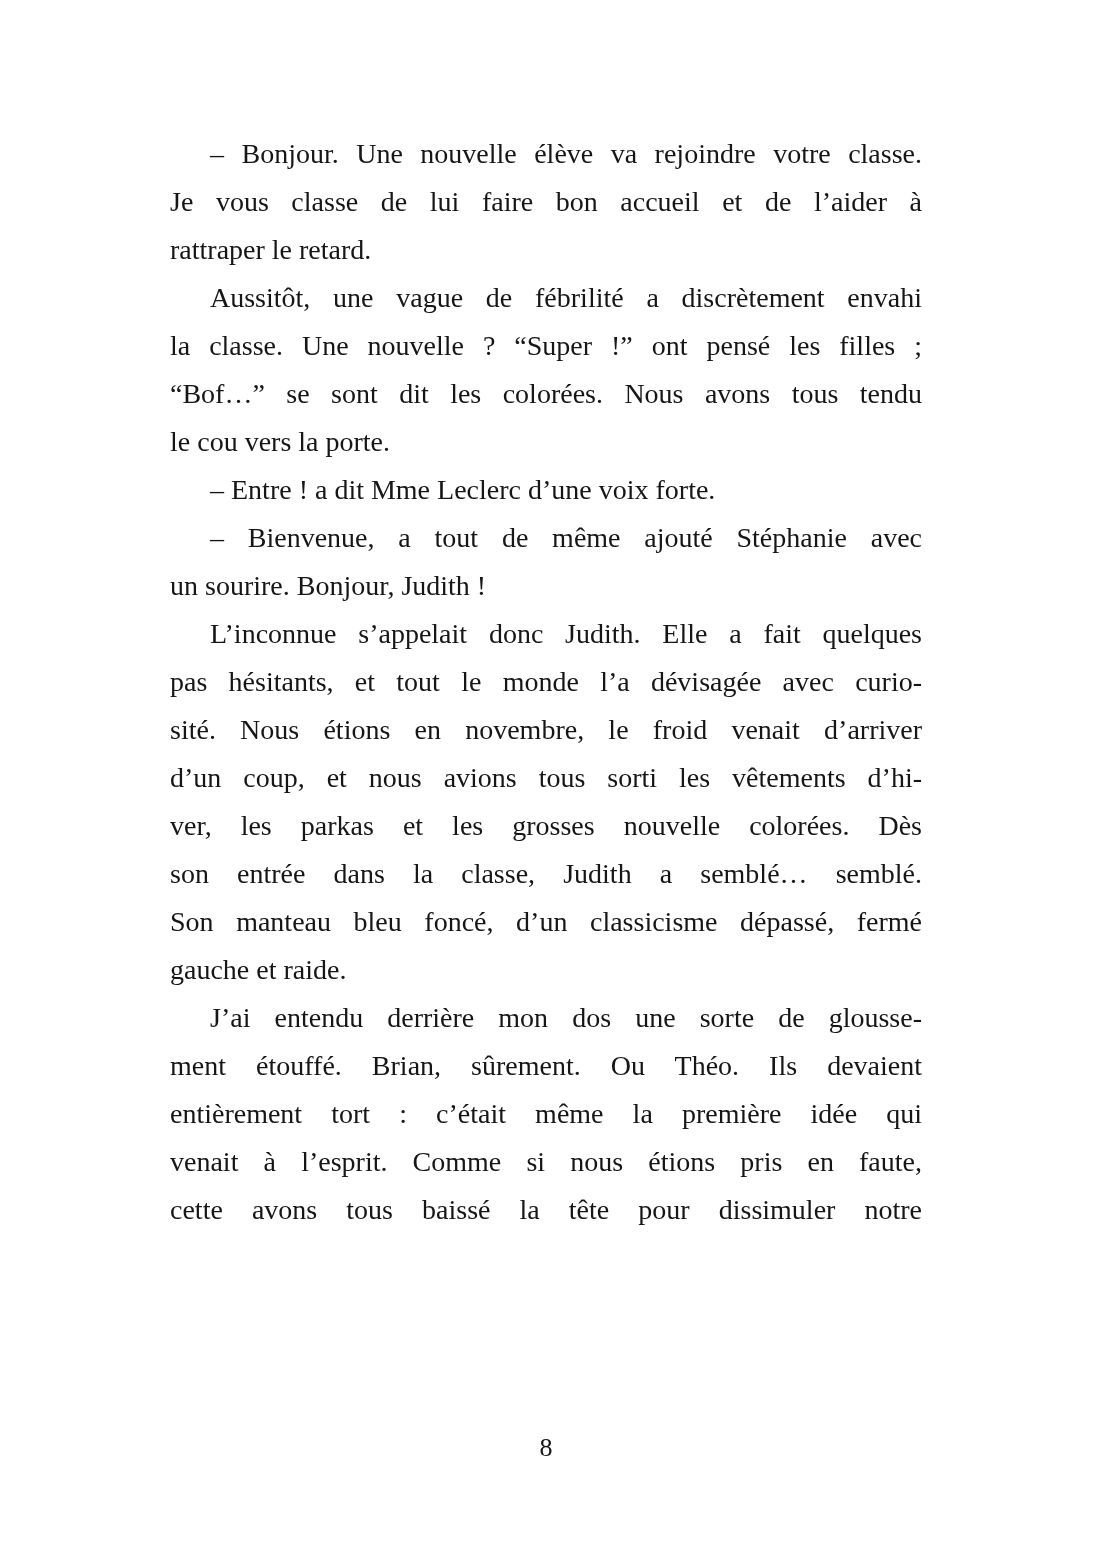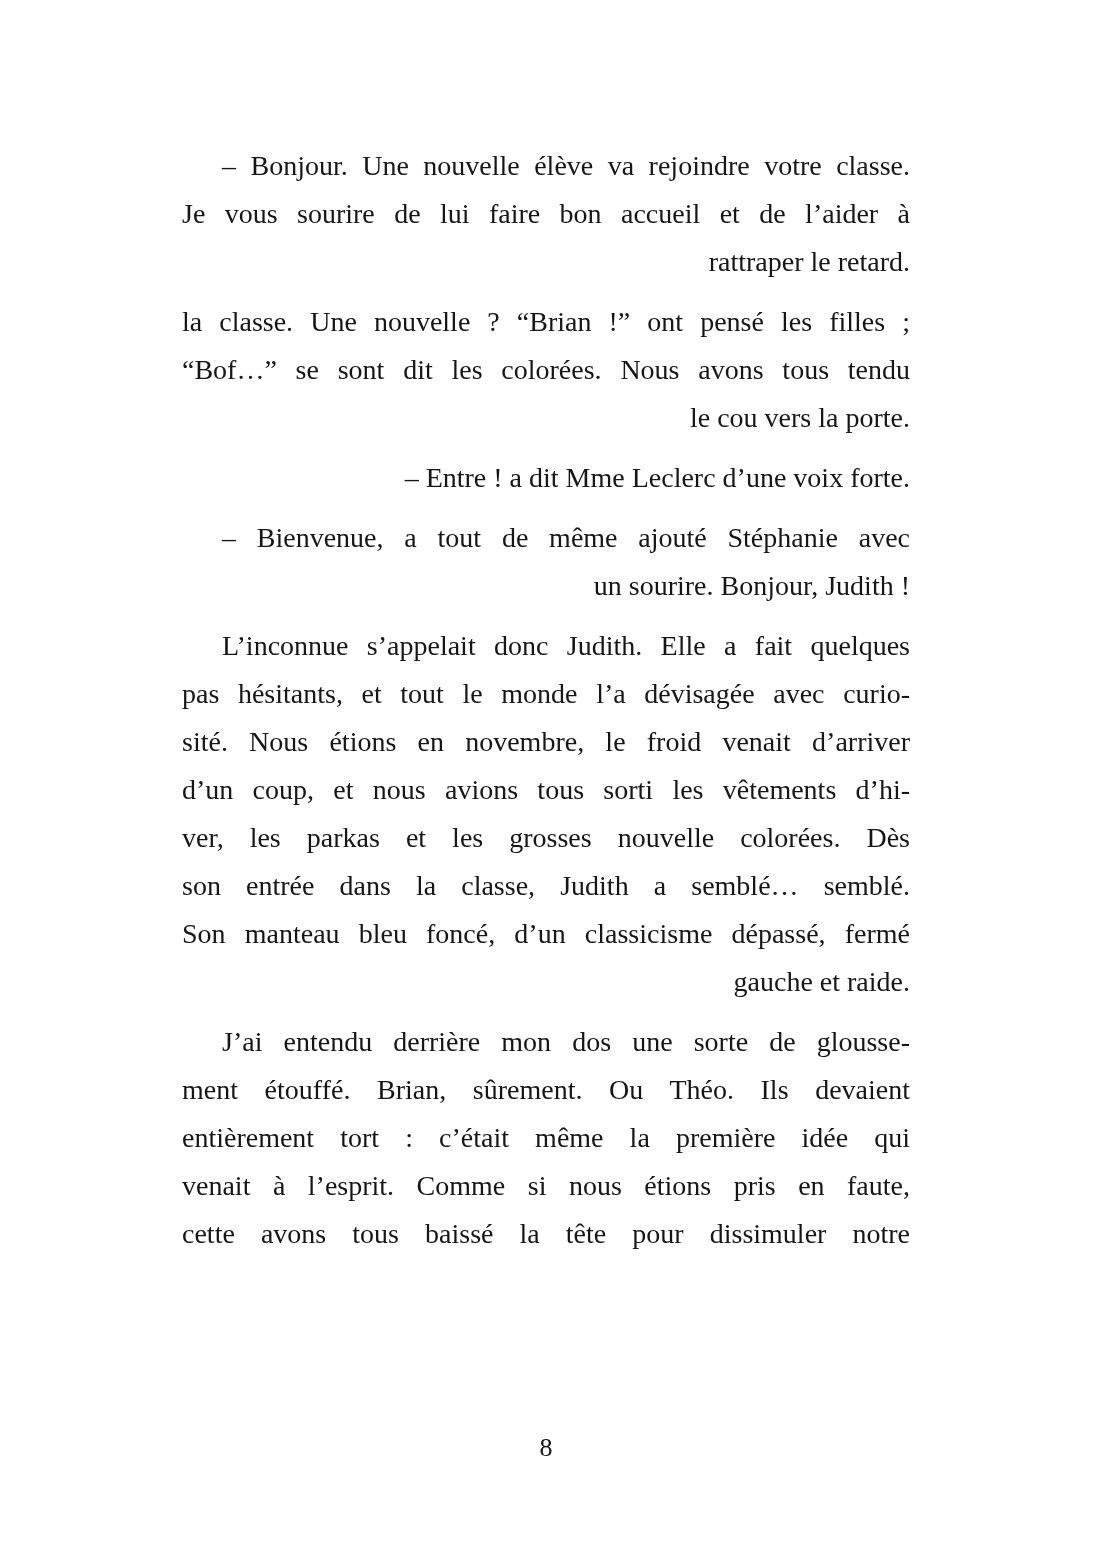--- a/index.html
+++ b/index.html
@@ -23,27 +23,27 @@
   .text-block {
     position: absolute;
     left: 170px;
     top: 130px;
     width: 752px;
     font-size: 28px;
     line-height: 48px;
     color: #161616;
   }
   .paragraph {
-    margin: 12px;
+    margin: 0;
     padding: 0;
   }
   .line {
     height: 48px;
     overflow: hidden;
-    text-align: right;
+    text-align: left;
     white-space: normal;
   }
   .line.just {
     text-align: justify;
     text-align-last: justify;
   }
   .line.first {
     text-indent: 40px;
   }
   .page-number {
@@ -57,25 +57,26 @@
     color: #161616;
   }
 </style>
 </head>
 <body>
 
 <div class="page">
   <div class="text-block" id="text-block">
       <div class="paragraph">
         <div class="line just first">– Bonjour. Une nouvelle élève va rejoindre votre classe.</div>
-        <div class="line just">Je vous sourire de lui faire bon accueil et de l’aider à</div>
+        <div class="line just">Je vous classe de lui faire bon accueil et de l’aider à</div>
         <div class="line">rattraper le retard.</div>
       </div>
       <div class="paragraph">
-        <div class="line just">la classe. Une nouvelle ? “Brian !” ont pensé les filles ;</div>
+        <div class="line just first">Aussitôt, une vague de fébrilité a discrètement envahi</div>
+        <div class="line just">la classe. Une nouvelle ? “Super !” ont pensé les filles ;</div>
         <div class="line just">“Bof…” se sont dit les colorées. Nous avons tous tendu</div>
         <div class="line">le cou vers la porte.</div>
       </div>
       <div class="paragraph">
         <div class="line first">– Entre ! a dit Mme Leclerc d’une voix forte.</div>
       </div>
       <div class="paragraph">
         <div class="line just first">– Bienvenue, a tout de même ajouté Stéphanie avec</div>
         <div class="line">un sourire. Bonjour, Judith !</div>
       </div>

